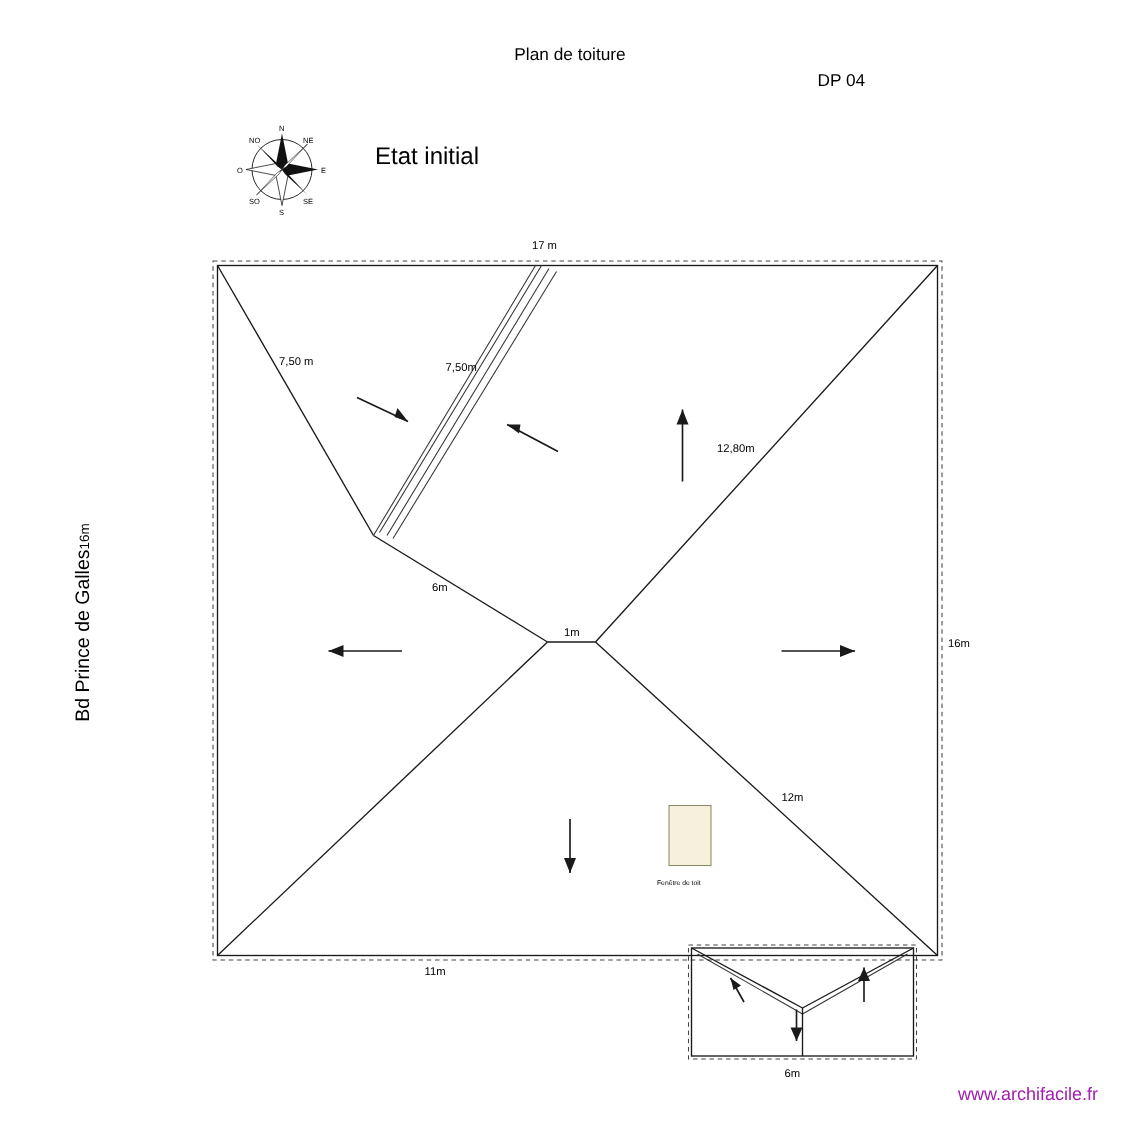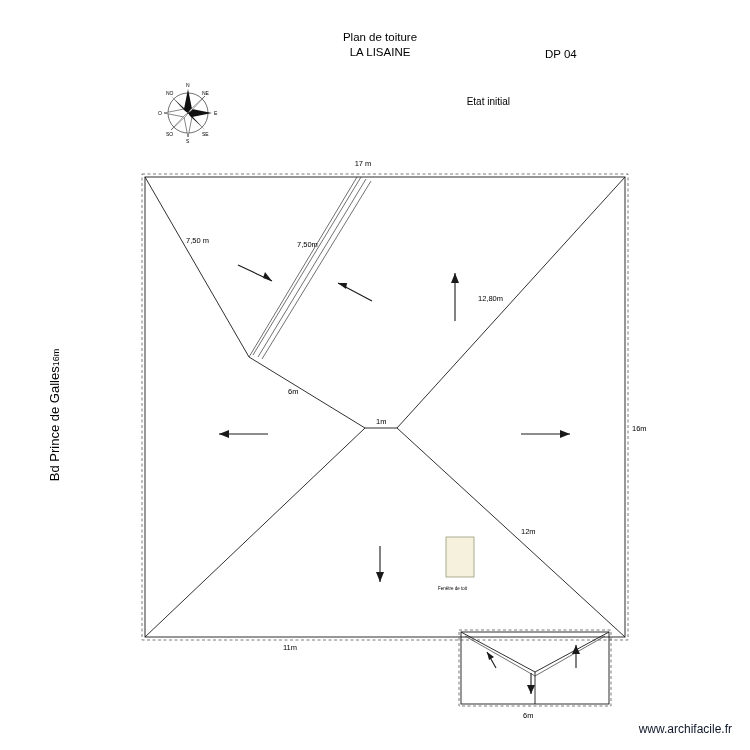--- a/index.html
+++ b/index.html
@@ -29,35 +29,35 @@
     text-align: center;
     font-size: 11.5px;
     line-height: 14.5px;
   }
   .title-block div { white-space: nowrap; }
   .subtitle {
     position: absolute;
     left: 250px;
     top: 96px;
     width: 260px;
-    text-align: right;
-    font-size: 10px;
+    text-align: left;
+    font-size: 16px;
   }
   .ref-code {
     position: absolute;
     left: 545px;
     top: 48px;
     font-size: 11.5px;
   }
   .watermark {
     position: absolute;
     right: 18px;
     bottom: 14px;
     font-size: 12px;
-    color: #0f172a;
+    color: #a21caf;
   }
   .street-label {
     position: absolute;
     left: -8px;
     top: 395px;
     width: 150px;
     text-align: center;
     font-size: 13px;
     transform: rotate(-90deg);
     transform-origin: 75px 20px;
@@ -94,21 +94,20 @@
   .arrow { stroke: #1a1a1a; stroke-width: 1.1; fill: none; }
   .window-fill { fill: #f5f1dc; stroke: #8a8a6a; stroke-width: 0.7; }
 </style>
 </head>
 <body>
 
 <div class="page">
 
   <div class="title-block">
     <div>Plan de toiture</div>
-    <div>LA LISAINE</div>
   </div>
 
   <div class="subtitle">Etat initial</div>
   <div class="ref-code">DP 04</div>
 
   <div class="street-label">
     <span>Bd Prince de Galles</span><span class="sub">16m</span>
   </div>
 
   <div class="watermark">www.archifacile.fr</div>

